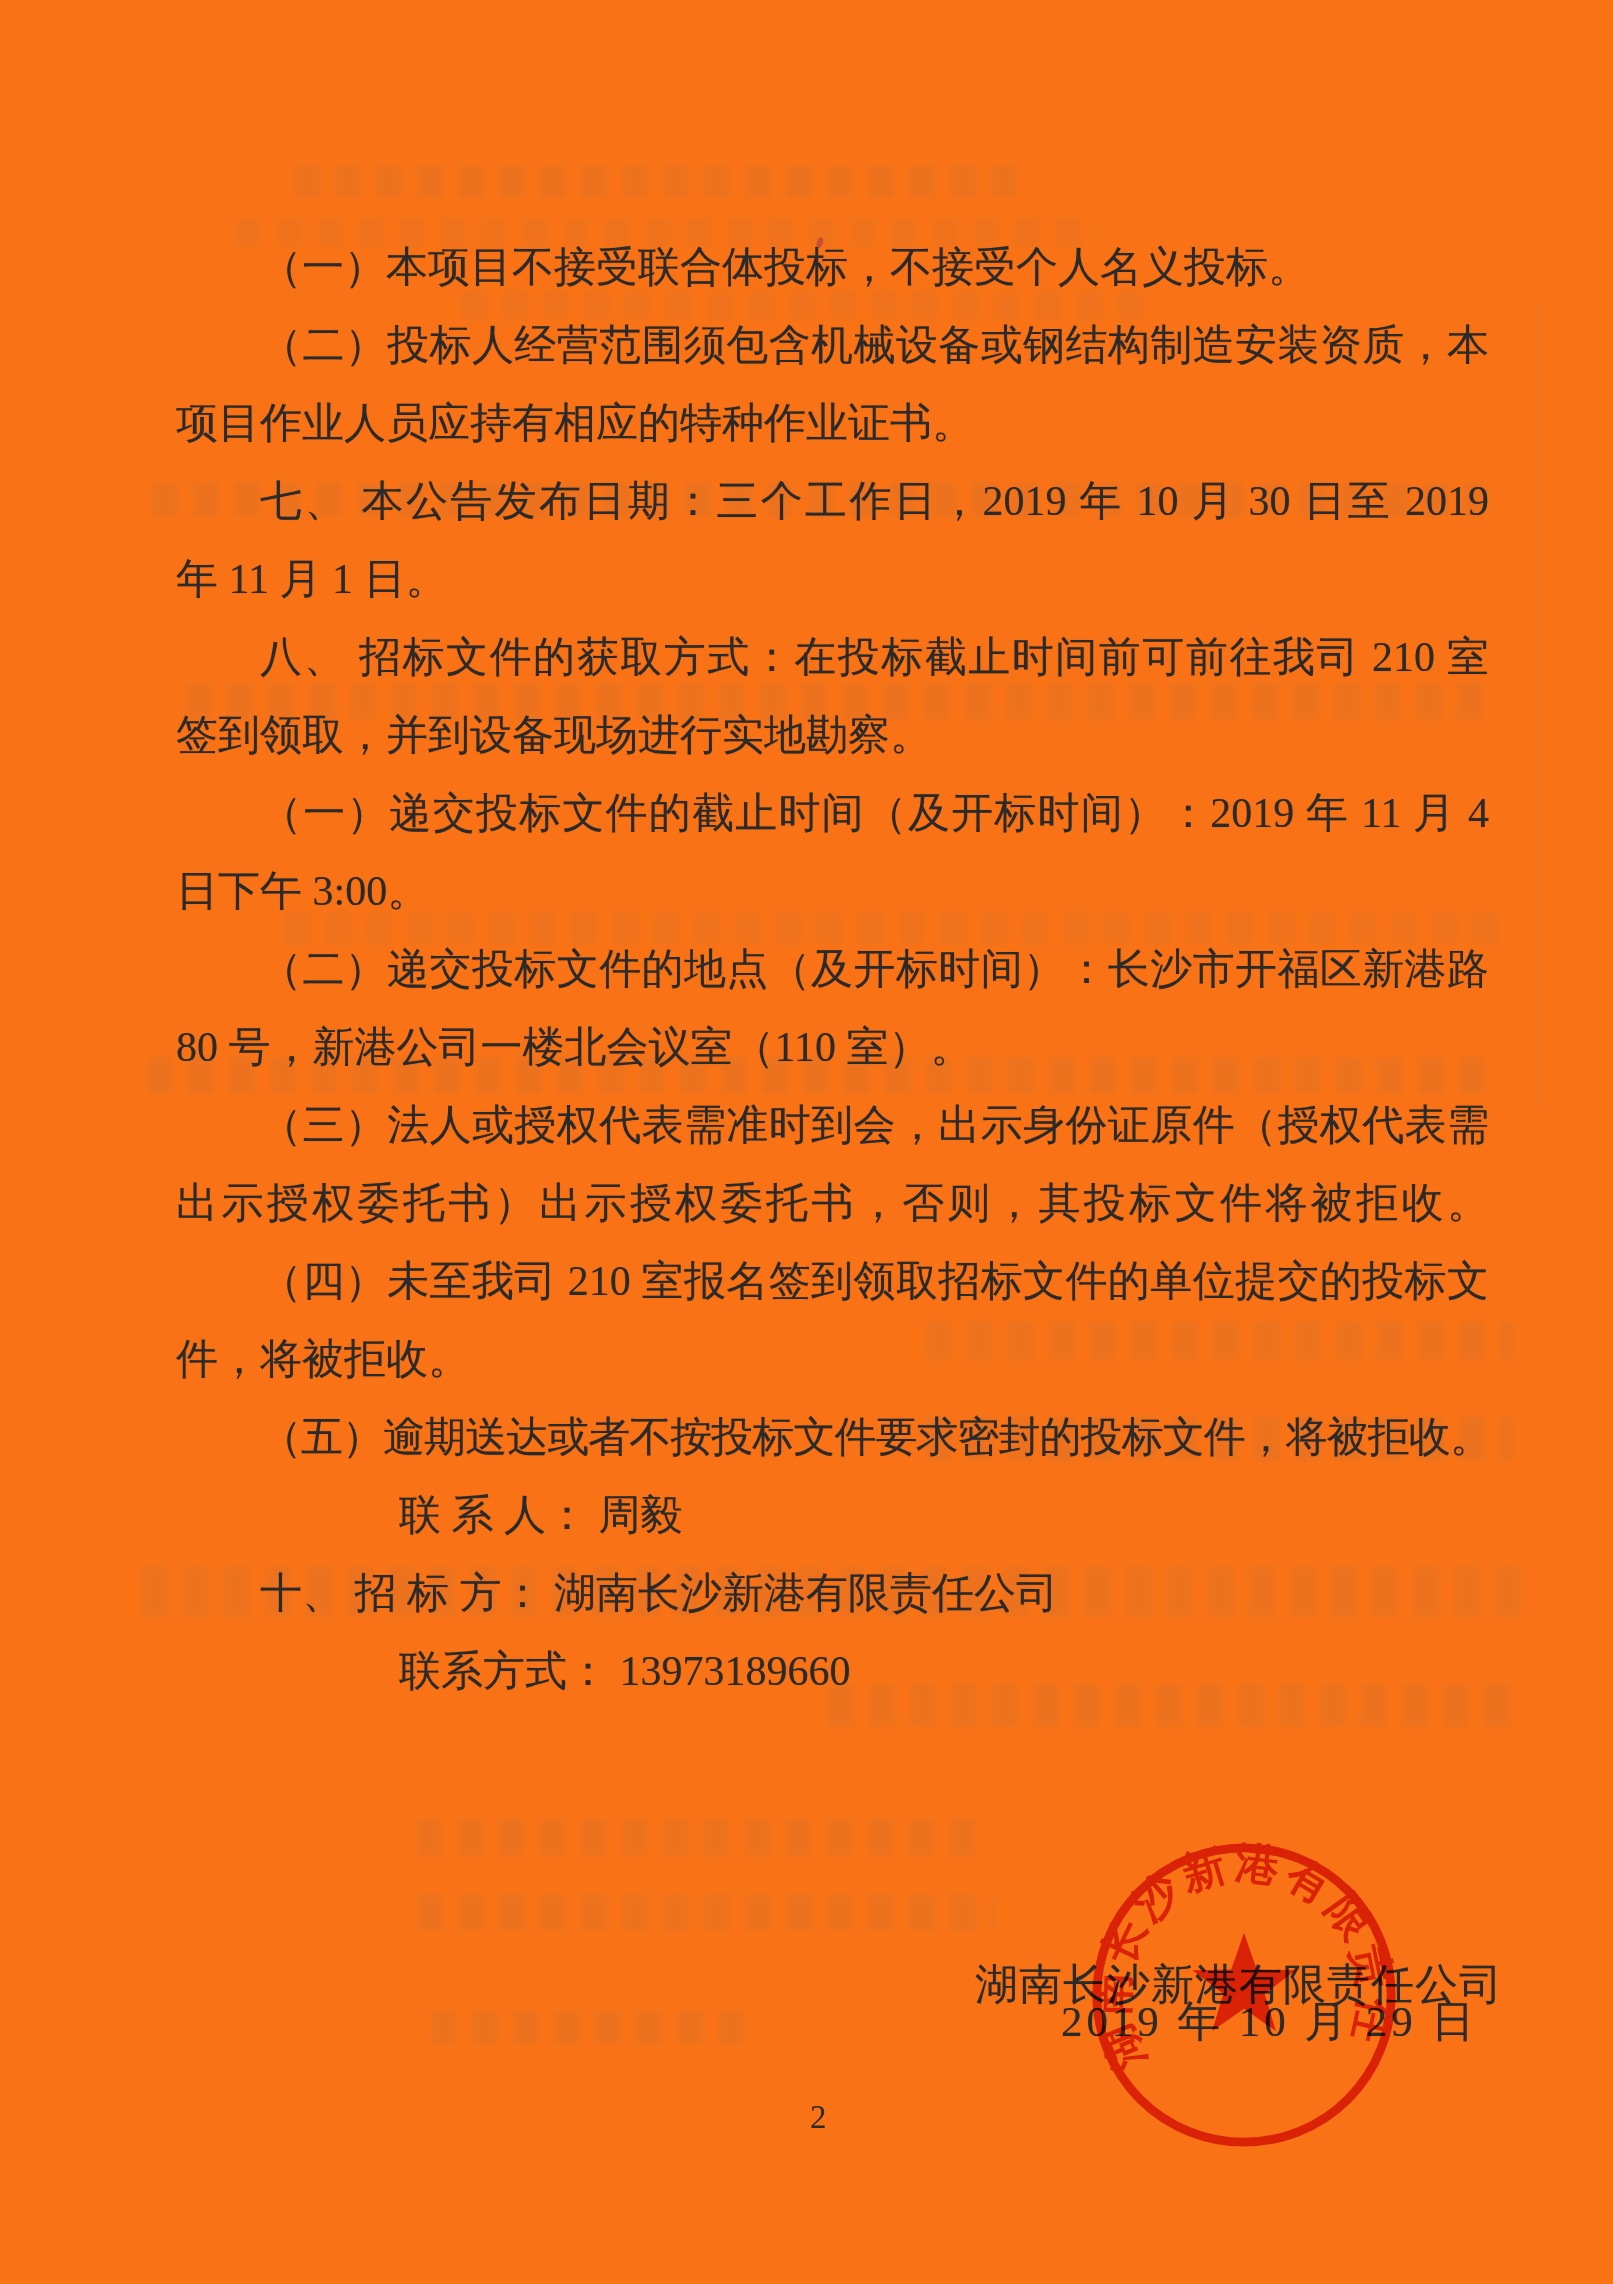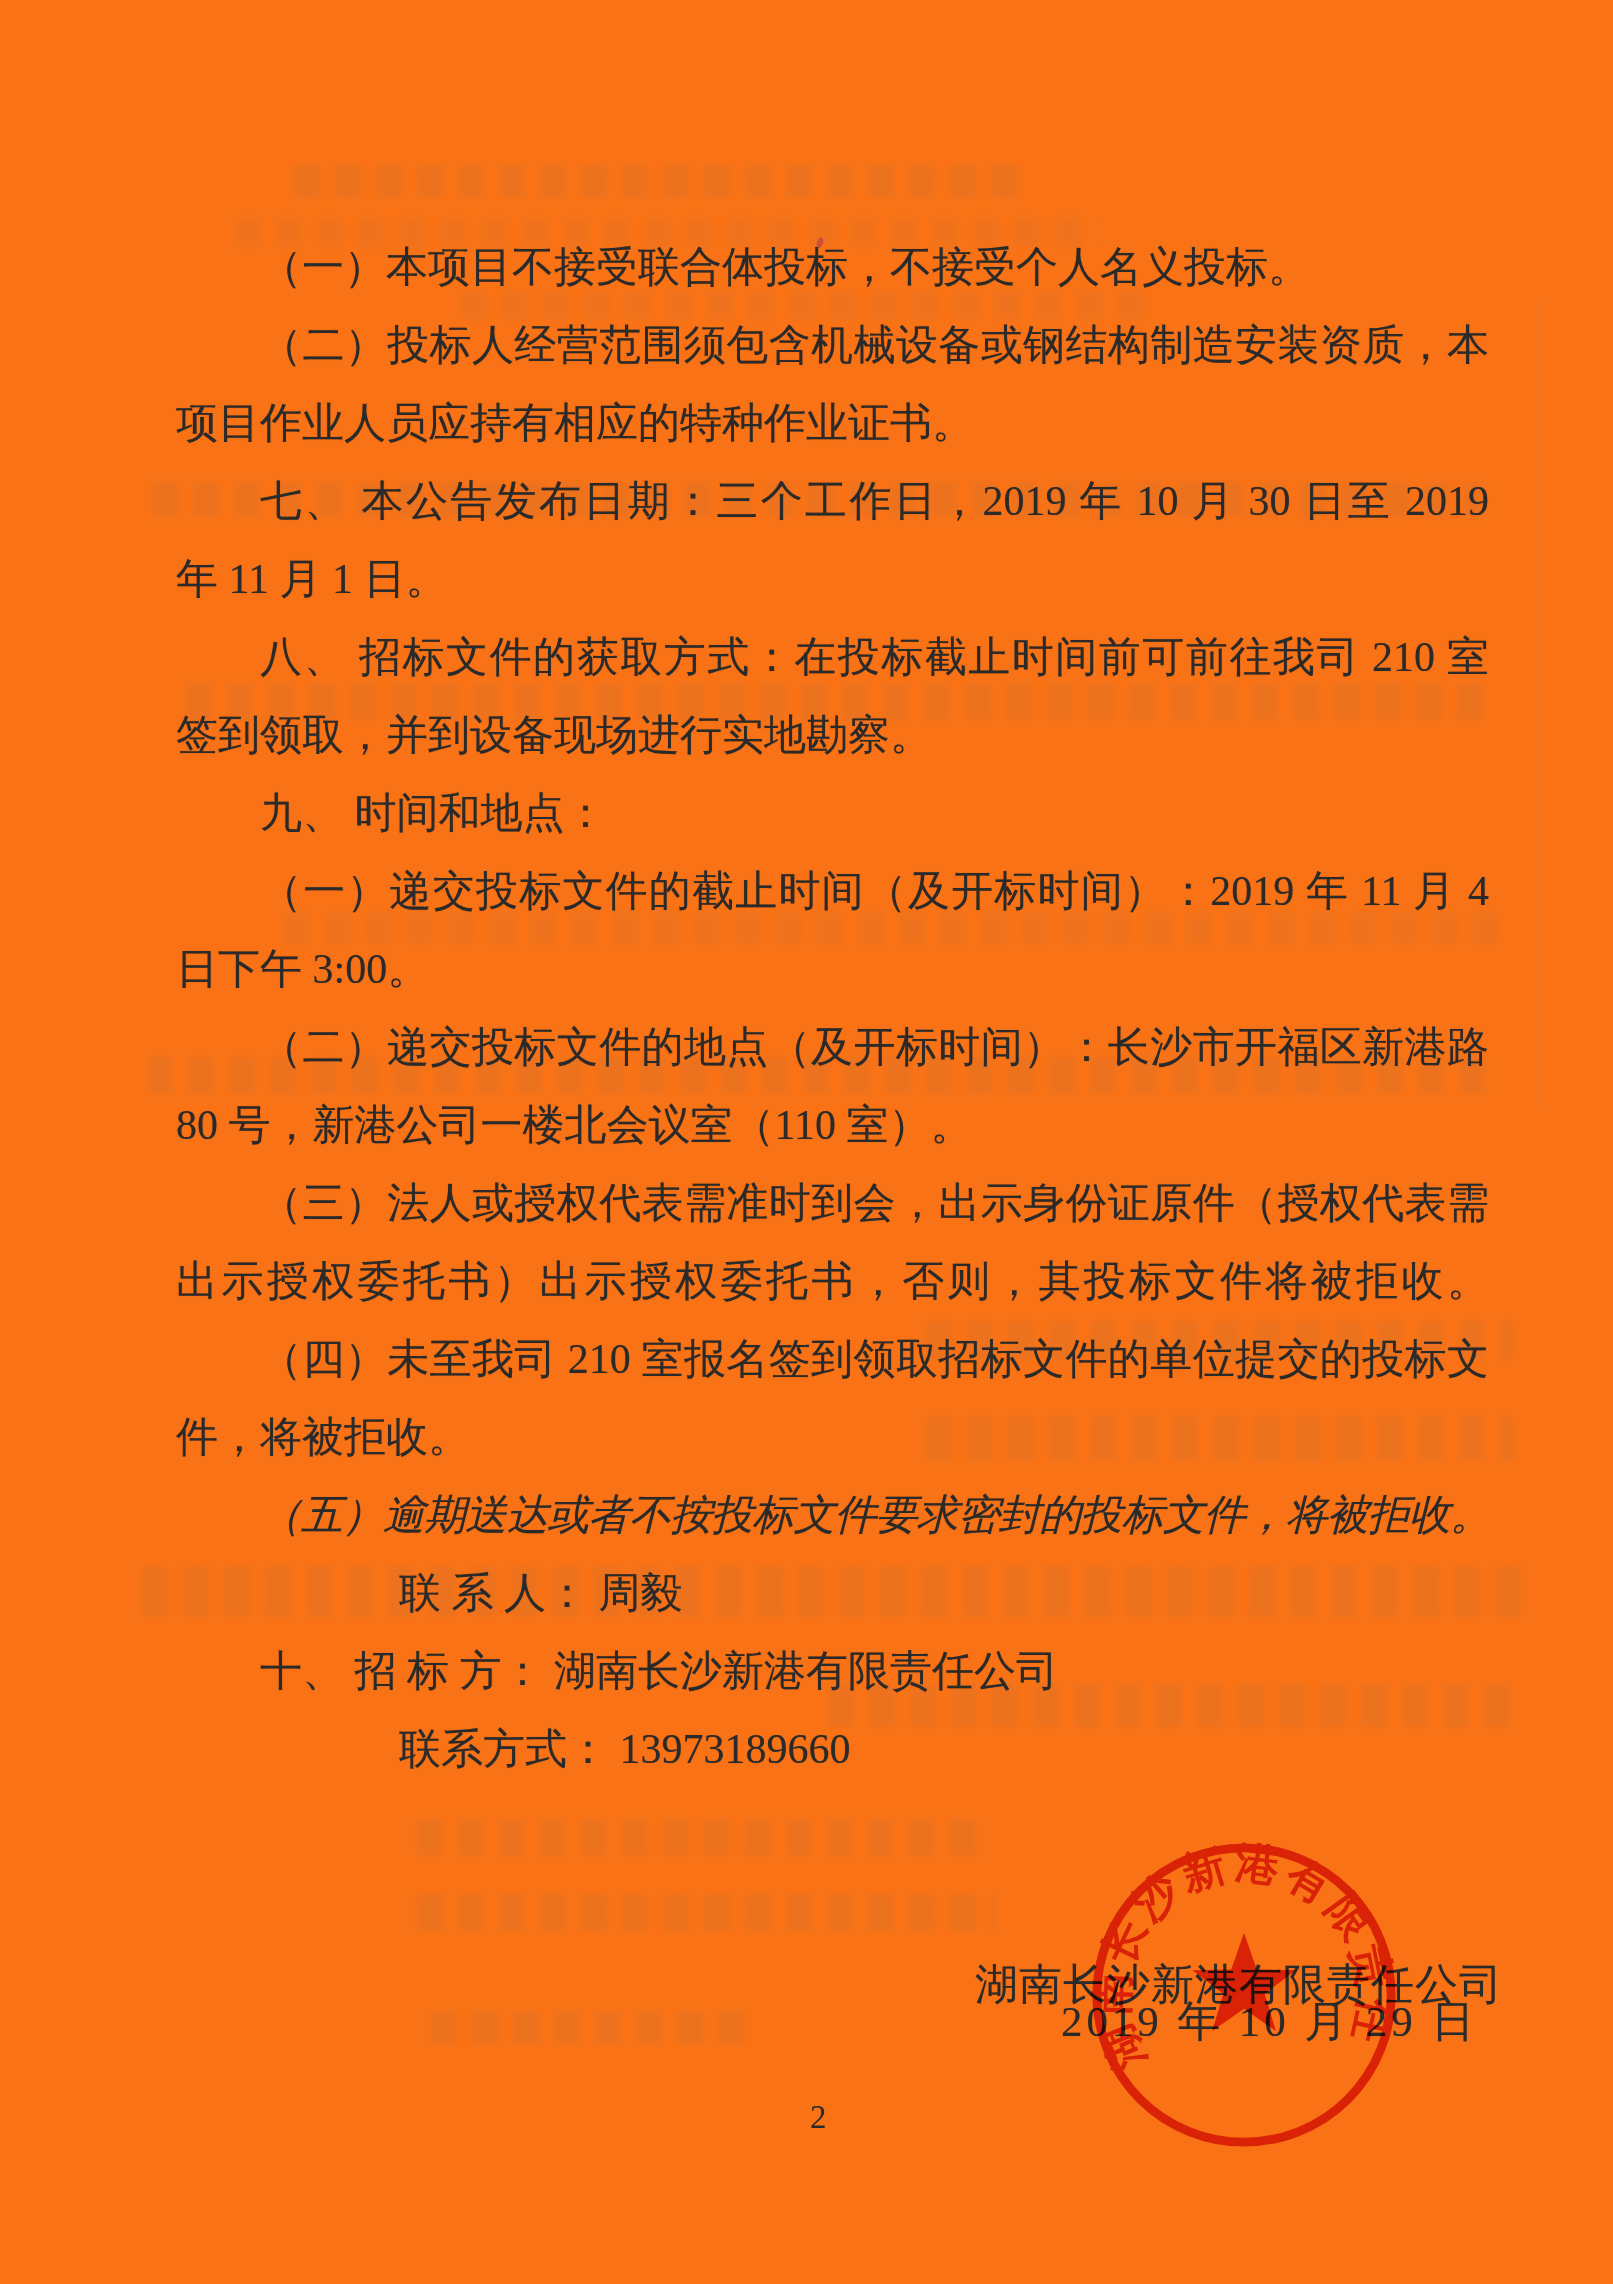--- a/index.html
+++ b/index.html
@@ -9,21 +9,21 @@
     font-family:"Liberation Serif","DejaVu Serif",serif;
     color:#2a2a2a;
   }
   .content { position:absolute; left:176px; top:228px; width:1313px; }
   .line {
     height:78px; line-height:78px; font-size:42px;
     white-space:nowrap; text-shadow:0 0 1px rgba(30,30,30,.35);
   }
   .p { text-indent:84px; }
   .justify { white-space:normal; text-align:justify; text-align-last:justify; overflow:hidden; }
-  .tight { letter-spacing:-2.9px;font-style:italic; }
+  .tight { letter-spacing:-2.9px; }
   .contact { text-indent:223px; }
 
   .sig-company {
     position:absolute; left:975px; top:1956px; font-size:43px;
     letter-spacing:1px; text-shadow:0 0 1px rgba(30,30,30,.35);
   }
   .sig-date {
     position:absolute; left:1061px; top:1993px; font-size:43px;
     letter-spacing:3.9px; text-shadow:0 0 1px rgba(30,30,30,.35);
   }
@@ -72,21 +72,20 @@
   <div class="speck"></div>
 
   <div class="content">
     <div class="line p">（一）本项目不接受联合体投标，不接受个人名义投标。</div>
     <div class="line p justify">（二）投标人经营范围须包含机械设备或钢结构制造安装资质，本</div>
     <div class="line">项目作业人员应持有相应的特种作业证书。</div>
     <div class="line p justify">七、 本公告发布日期：三个工作日，2019 年 10 月 30 日至 2019</div>
     <div class="line">年 11 月 1 日。</div>
     <div class="line p justify">八、 招标文件的获取方式：在投标截止时间前可前往我司 210 室</div>
     <div class="line">签到领取，并到设备现场进行实地勘察。</div>
-    <div class="line p">九、 时间和地点：</div>
     <div class="line p justify">（一）递交投标文件的截止时间（及开标时间）：2019 年 11 月 4</div>
     <div class="line">日下午 3:00。</div>
     <div class="line p justify">（二）递交投标文件的地点（及开标时间）：长沙市开福区新港路</div>
     <div class="line">80 号，新港公司一楼北会议室（110 室）。</div>
     <div class="line p justify">（三）法人或授权代表需准时到会，出示身份证原件（授权代表需</div>
     <div class="line justify">出示授权委托书）出示授权委托书，否则，其投标文件将被拒收。</div>
     <div class="line p justify">（四）未至我司 210 室报名签到领取招标文件的单位提交的投标文</div>
     <div class="line">件，将被拒收。</div>
     <div class="line p justify tight">（五）逾期送达或者不按投标文件要求密封的投标文件，将被拒收。</div>
     <div class="line contact">联 系 人： 周毅</div>

